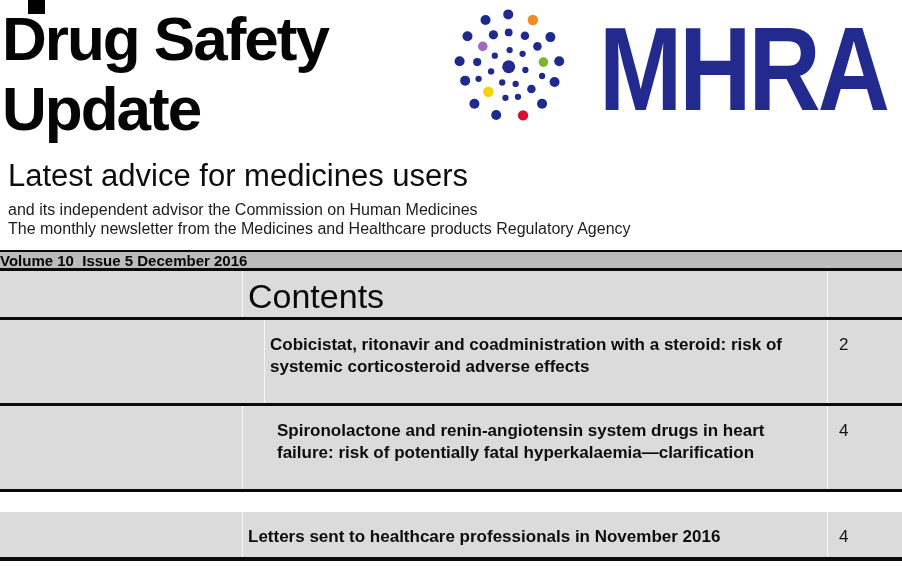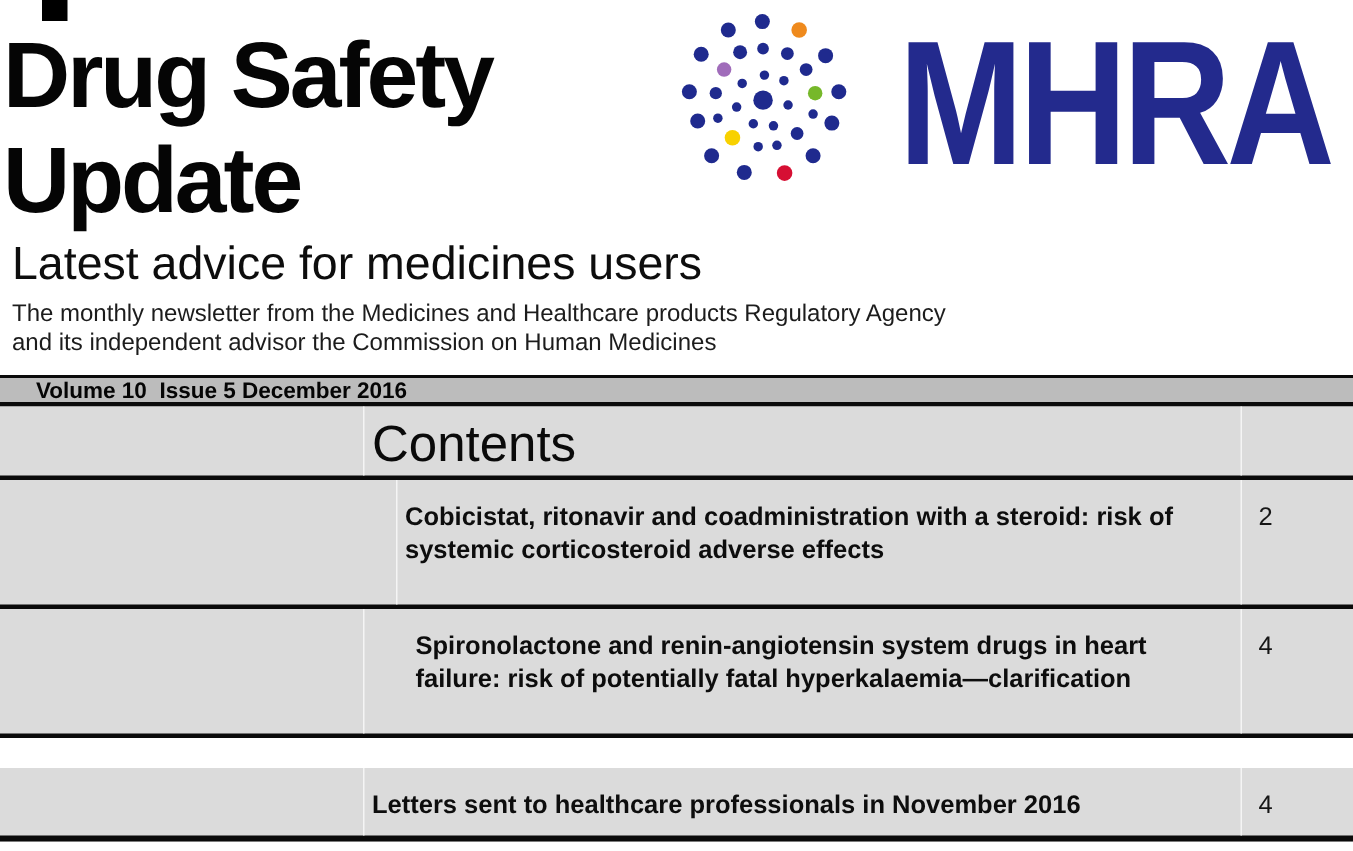--- a/index.html
+++ b/index.html
@@ -12,42 +12,42 @@
     overflow: hidden;
   }
   .page { position: absolute; inset: 0; }
 
   
   .masthead { position: absolute; top: 0; left: 0; width: 902px; height: 250px; background: #fff; }
   .crop-mark { position: absolute; left: 28px; top: 0; width: 17px; height: 14px; background: #000; }
   .title {
     position: absolute; left: 2px; top: 4px; width: 420px;
     font-size: 62px; font-weight: bold; line-height: 70px;
-    letter-spacing: -2px; color: #050505; margin-top: 12px;
+    letter-spacing: -2px; color: #050505;
   }
   .logo { position: absolute; left: 448px; top: 2px; width: 452px; height: 136px;
           display: flex; align-items: center; }
   .logo-dots { width: 139px; height: 130px; flex: 0 0 auto; }
   .logo-text {
     flex: 0 0 auto; margin-left: 12px;
     font-size: 100px; font-weight: bold; letter-spacing: -3px;
     color: var(--logo-text, #232a8d);
     transform: scaleY(1.18); transform-origin: 50% 55%;
     line-height: 100px;
   }
   .subtitle { position: absolute; left: 8px; top: 158px; font-size: 31px; color: #0d0d0d; }
   .description { position: absolute; left: 8px; top: 200px; font-size: 16px; line-height: 19px; color: #1c1c1c; }
 
   
   .toc { position: absolute; top: 250px; left: 0; width: 902px; }
   .issue-bar {
     height: 21px; background: var(--issue-bar-bg, #bcbcbc);
     border-top: 2px solid var(--rule, #0a0a0a);
     border-bottom: 3px solid var(--rule, #0a0a0a);
-    display: flex; align-items: center; padding-left: 24px;
+    display: flex; align-items: center; padding-left: 0;
   }
   .issue-bar span { font-size: 15px; font-weight: bold; white-space: pre; color: #050505; }
 
   .toc-row {
     display: flex; background: var(--row-bg, #dbdbdb);
     border-bottom: 3px solid var(--rule, #0a0a0a);
   }
   .col-spacer { width: 243px; flex: 0 0 auto; border-right: 1px solid var(--divider, #f5f5f5); }
   .col-title  { flex: 1 1 auto; padding: 14px 33px 0 5px;
                 font-size: 17px; font-weight: bold; line-height: 22px; color: #0d0d0d; }
@@ -108,22 +108,22 @@
             <circle cx="52" cy="118.5" r="5.4" fill="#1f2a8e"></circle>
             <circle cx="81" cy="119" r="5.6" fill="#d60f33"></circle>
           </g>
       </svg>
       <div class="logo-text">MHRA</div>
     </div>
 
     <div class="subtitle">Latest advice for medicines users</div>
 
     <div class="description">
+      <div>and its independent advisor the Commission on Human Medicines</div>
       <div>The monthly newsletter from the Medicines and Healthcare products Regulatory Agency</div>
-      <div>and its independent advisor the Commission on Human Medicines</div>
     </div>
   </div>
 
   <div class="toc">
 
     <div class="issue-bar">
       <span>Volume 10  Issue 5 December 2016</span>
     </div>
 
     <div class="toc-row contents-row">

